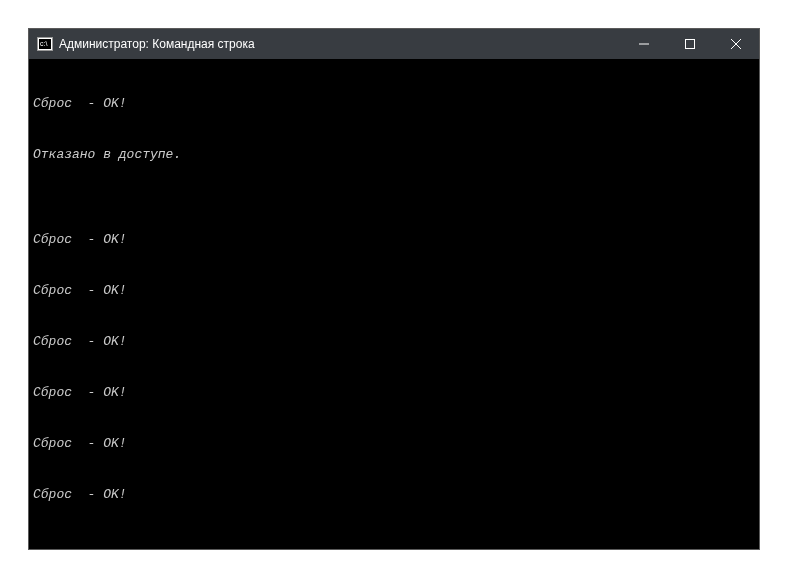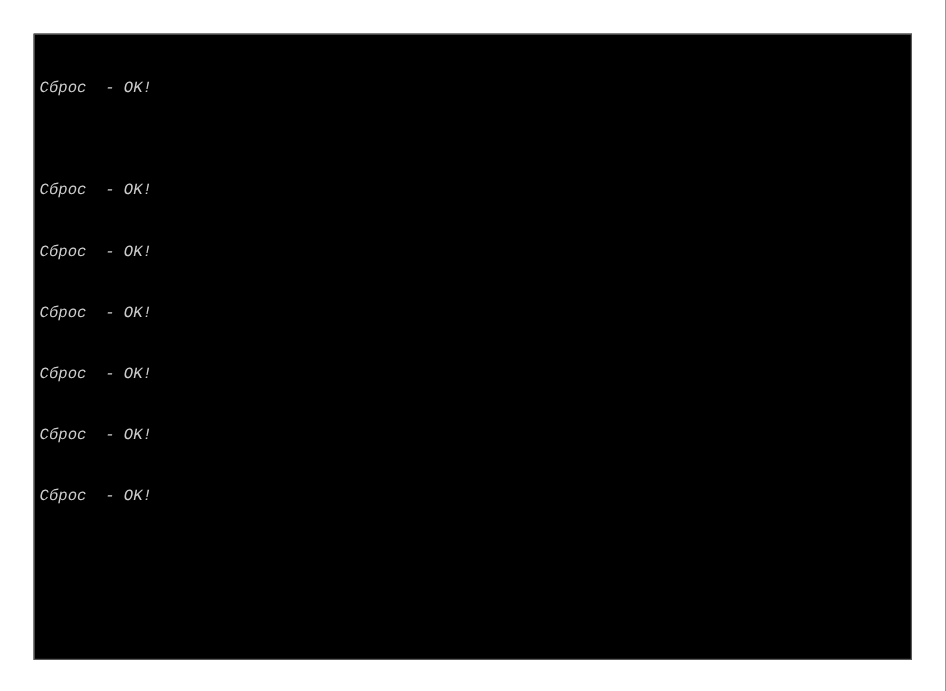--- a/index.html
+++ b/index.html
@@ -85,22 +85,49 @@
     }
     .terminal-line {
       display: block;
       font-style: italic;
     }
   </style>
 </head>
 <body>
 
 <div class="window">
+  <div class="titlebar">
+    <div class="titlebar-left">
+      <div class="cmd-icon">
+        <div class="cmd-icon-inner">c:\</div>
+      </div>
+      <span>Администратор: Командная строка</span>
+    </div>
+    <div class="titlebar-buttons">
+      <div class="titlebar-btn">
+        <svg viewBox="0 0 10 10">
+            <line x1="0" y1="5" x2="10" y2="5" stroke="#fff" stroke-width="1"></line>
+          </svg>
+      </div>
+      <div class="titlebar-btn">
+        <svg viewBox="0 0 10 10">
+            <rect x="0.5" y="0.5" width="9" height="9" stroke="#fff" stroke-width="1" fill="none"></rect>
+          </svg>
+      </div>
+      <div class="titlebar-btn">
+        <svg viewBox="0 0 10 10">
+            <line x1="0" y1="0" x2="10" y2="10" stroke="#fff" stroke-width="1"></line>
+            <line x1="10" y1="0" x2="0" y2="10" stroke="#fff" stroke-width="1"></line>
+          </svg>
+      </div>
+    </div>
+  </div>
   <div class="terminal-body">
     <span class="terminal-line">Сброс  - OK!</span>
+    <span class="terminal-line">Отказано в доступе.</span>
     <span class="terminal-line"></span>
     <span class="terminal-line">Сброс  - OK!</span>
     <span class="terminal-line">Сброс  - OK!</span>
     <span class="terminal-line">Сброс  - OK!</span>
     <span class="terminal-line">Сброс  - OK!</span>
     <span class="terminal-line">Сброс  - OK!</span>
     <span class="terminal-line">Сброс  - OK!</span>
     
     <span class="terminal-line"></span>
     

